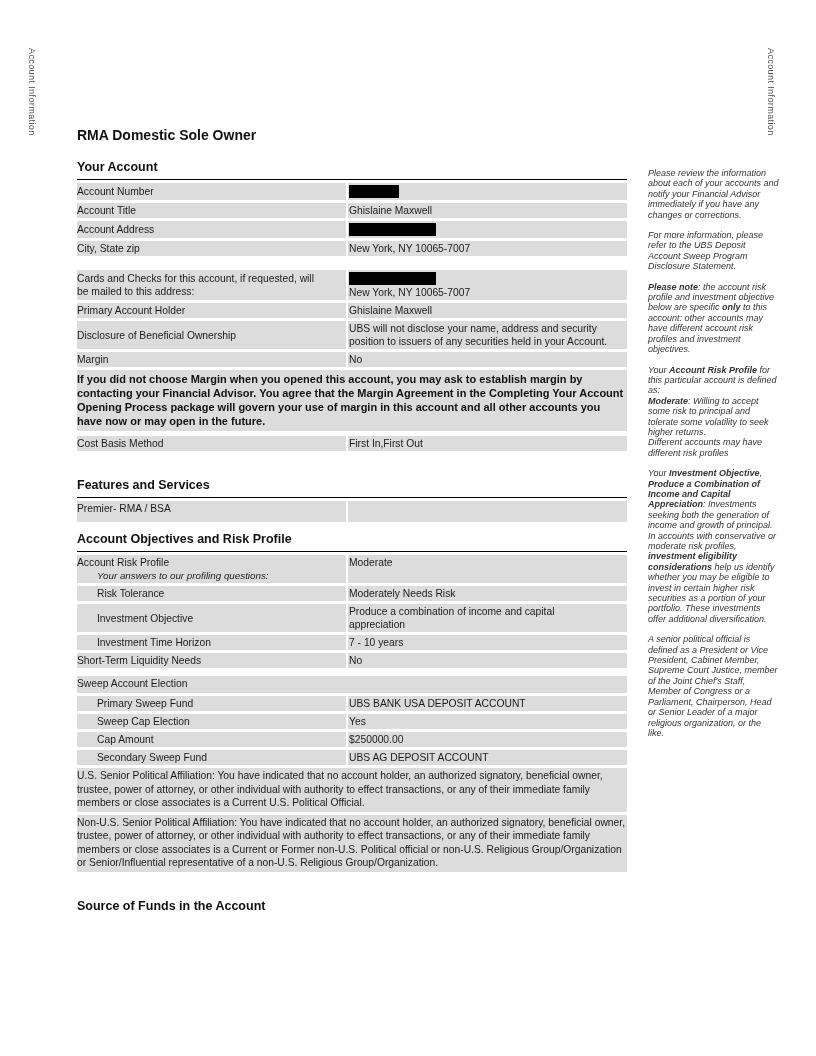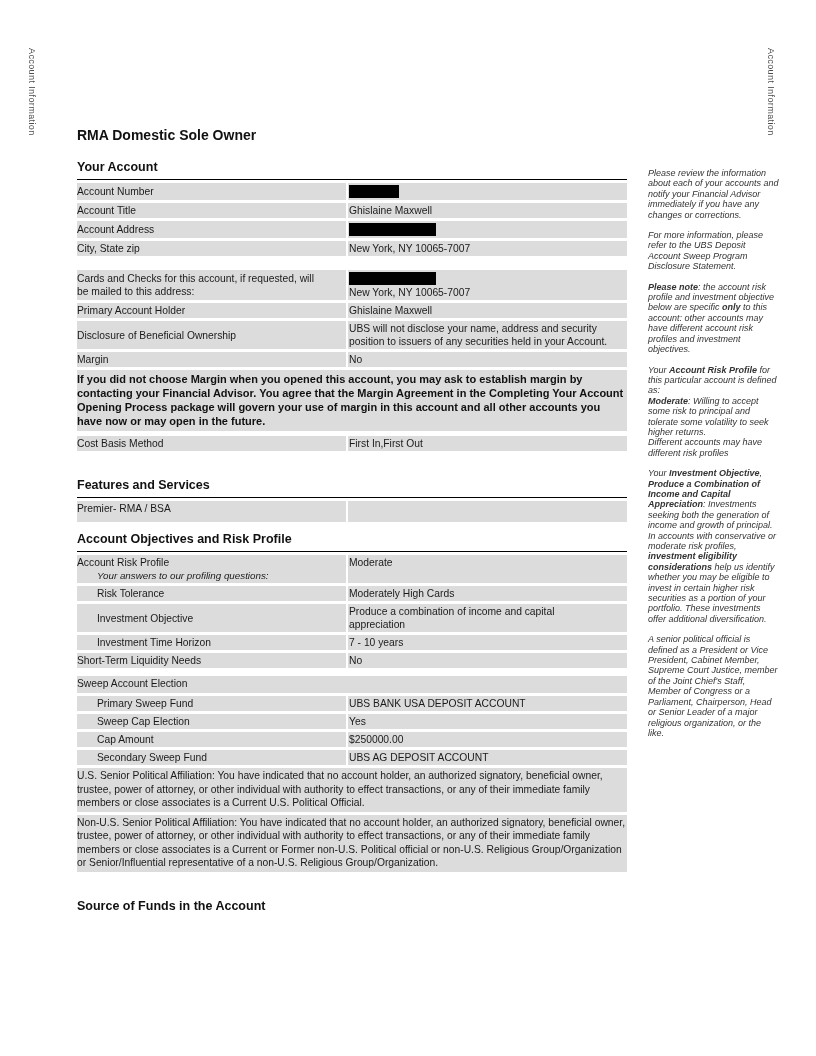--- a/index.html
+++ b/index.html
@@ -176,21 +176,21 @@
                 <div class="sub-label">Your answers to our profiling questions:</div>
               </div>
               <div class="cell-gap"></div>
               <div class="cell-value"><div>Moderate</div></div>
             </div>
             <div class="row">
               <div class="cell-label indent">
                 <div class="row-label">Risk Tolerance</div>
               </div>
               <div class="cell-gap"></div>
-              <div class="cell-value"><div>Moderately High Cards</div></div>
+              <div class="cell-value"><div>Moderately Needs Risk</div></div>
             </div>
             <div class="row">
               <div class="cell-label indent">
                 <div class="row-label">Investment Objective</div>
               </div>
               <div class="cell-gap"></div>
               <div class="cell-value"><div>Produce a combination of income and capital
 appreciation</div></div>
             </div>
             <div class="row">

